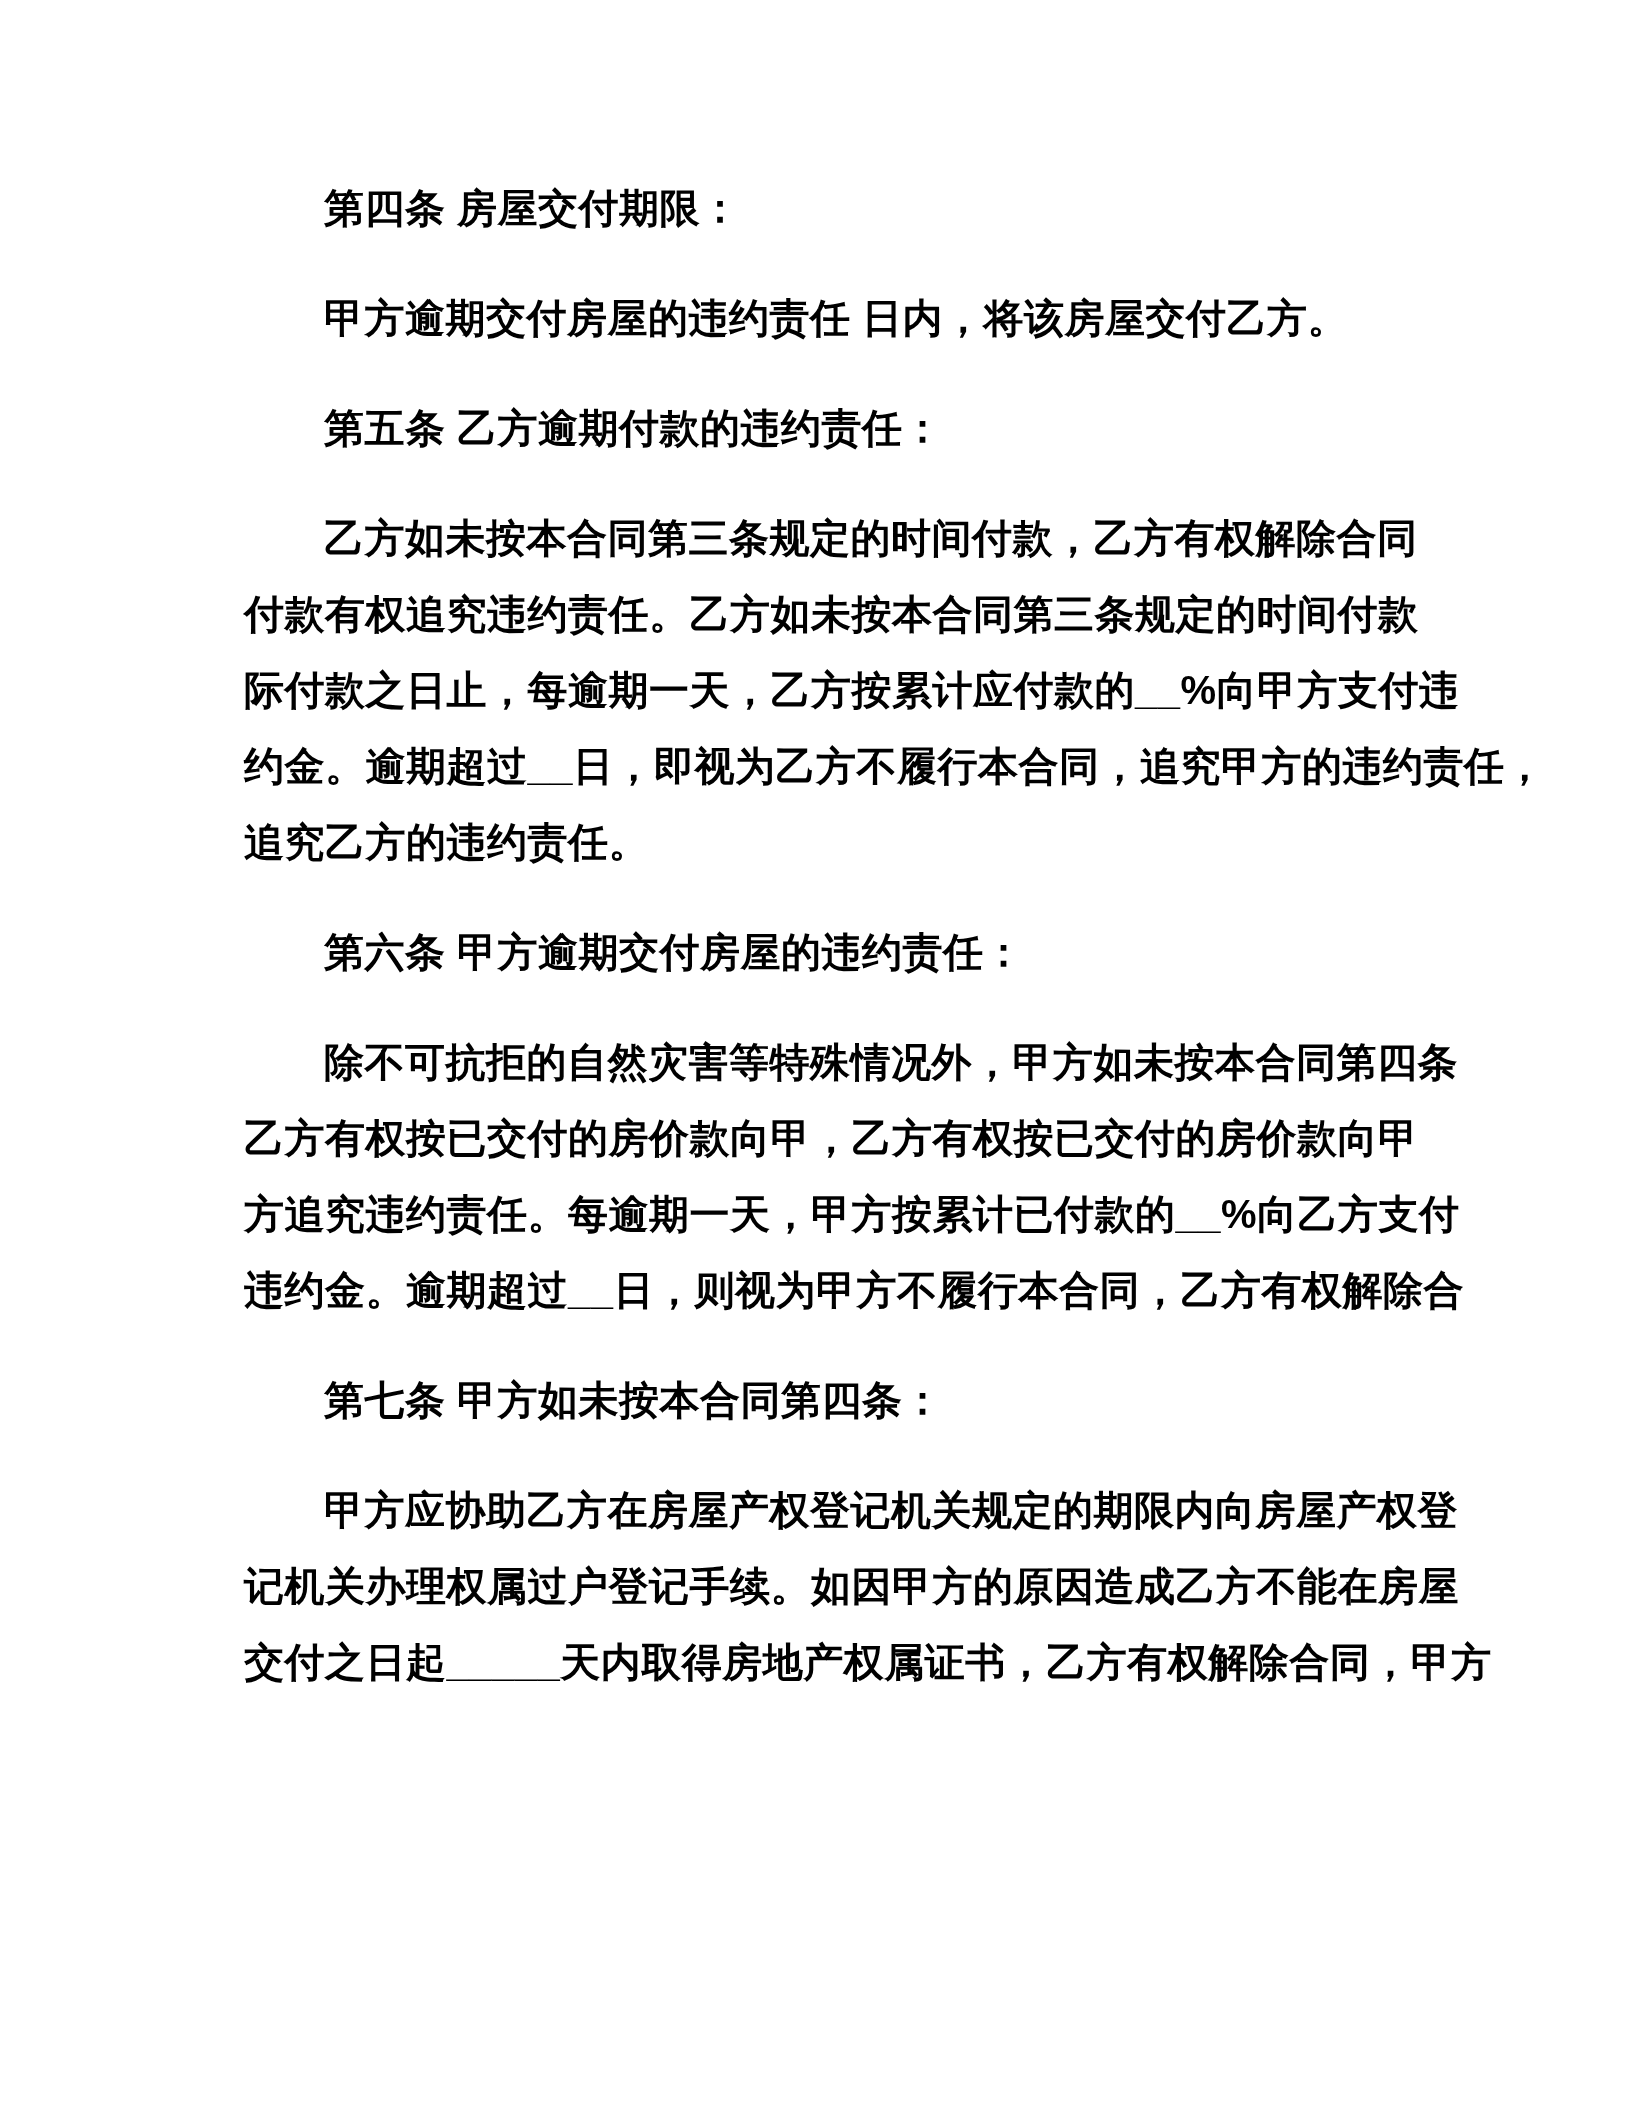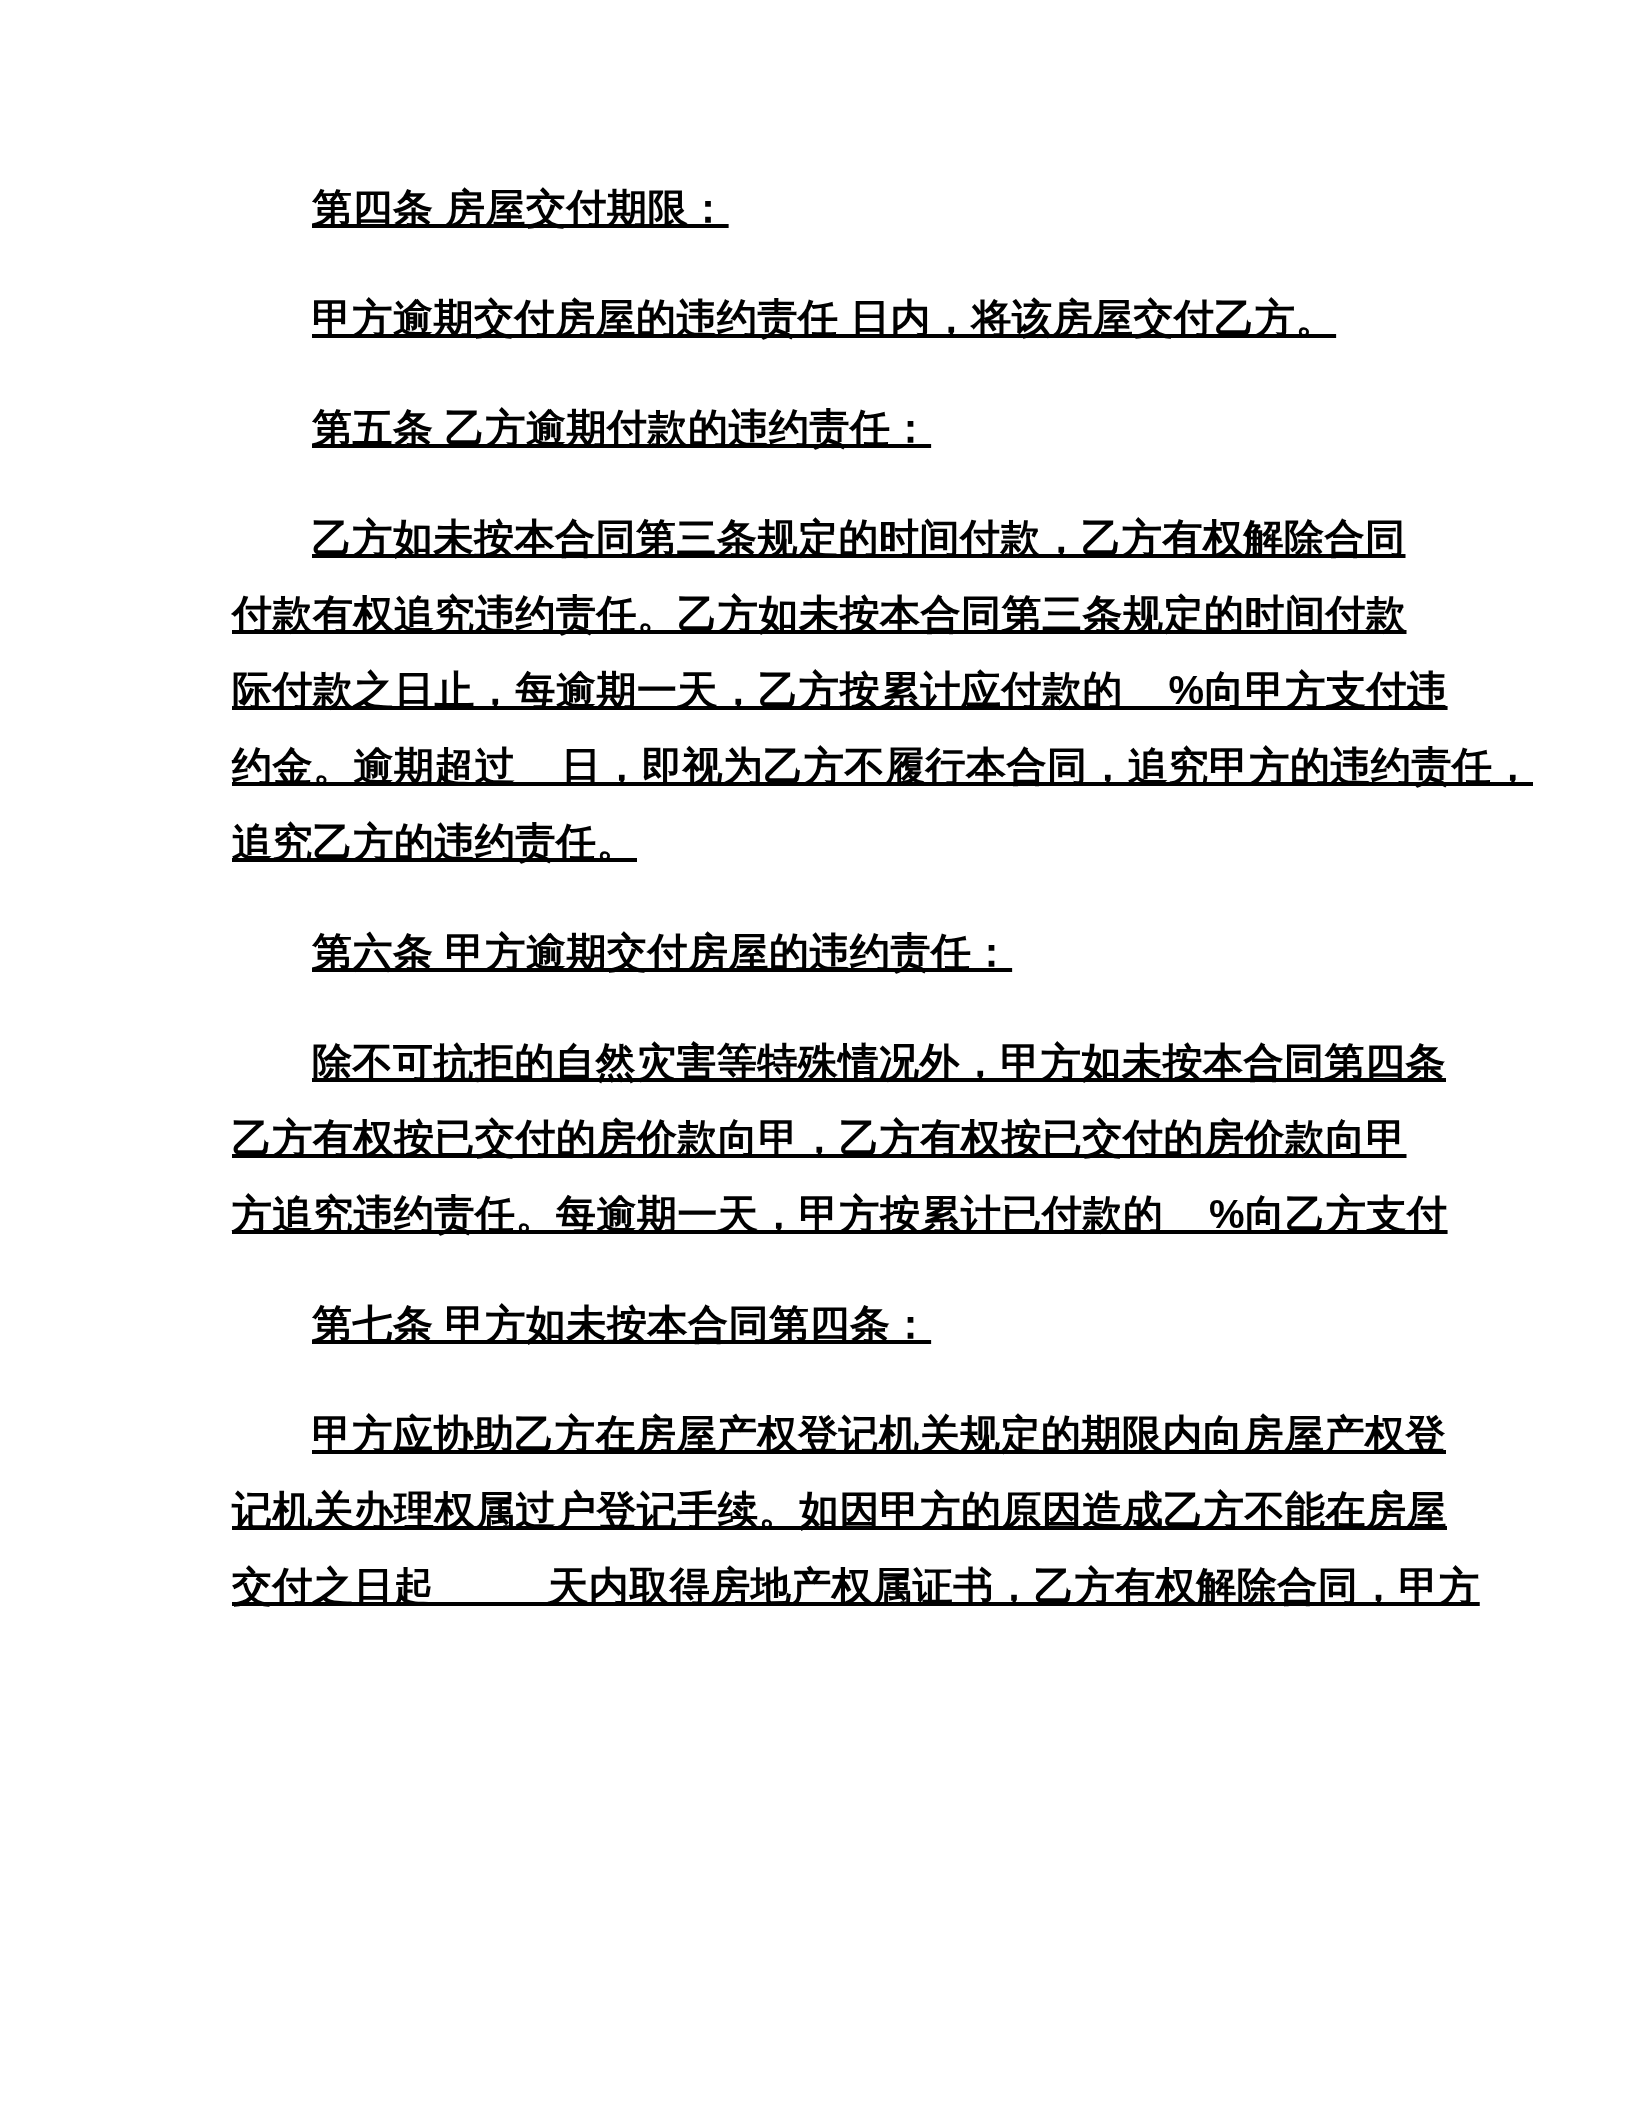--- a/index.html
+++ b/index.html
@@ -13,22 +13,21 @@
     overflow: hidden;
     font-family: "Liberation Sans", "DejaVu Sans", sans-serif;
     color: #000000;
   }
   .doc {
     box-sizing: border-box;
     width: 1632px;
     padding: 170px 170px 0 232px;
   }
   .block {
-    margin: 0 0 34px 0;
-    text-decoration: underline;
+    margin: 0 0 34px 12px;
   }
   .line {
     font-size: 40px;
     line-height: 76px;
     font-weight: 700;
     white-space: nowrap;
     letter-spacing: 0.5px;
   }
   .line.first {
     padding-left: 80px; 
@@ -58,20 +57,21 @@
         <div class="line">约金。逾期超过__日，即视为乙方不履行本合同，追究甲方的违约责任，</div>
         <div class="line">追究乙方的违约责任。</div>
       </div>
       <div class="block heading">
         <div class="line first">第六条 甲方逾期交付房屋的违约责任：</div>
       </div>
       <div class="block paragraph">
         <div class="line first">除不可抗拒的自然灾害等特殊情况外，甲方如未按本合同第四条</div>
         <div class="line">乙方有权按已交付的房价款向甲，乙方有权按已交付的房价款向甲</div>
         <div class="line">方追究违约责任。每逾期一天，甲方按累计已付款的__%向乙方支付</div>
+        <div class="line">违约金。逾期超过__日，则视为甲方不履行本合同，乙方有权解除合</div>
       </div>
       <div class="block heading">
         <div class="line first">第七条 甲方如未按本合同第四条：</div>
       </div>
       <div class="block paragraph">
         <div class="line first">甲方应协助乙方在房屋产权登记机关规定的期限内向房屋产权登</div>
         <div class="line">记机关办理权属过户登记手续。如因甲方的原因造成乙方不能在房屋</div>
         <div class="line">交付之日起_____天内取得房地产权属证书，乙方有权解除合同，甲方</div>
       </div>
     </div>

